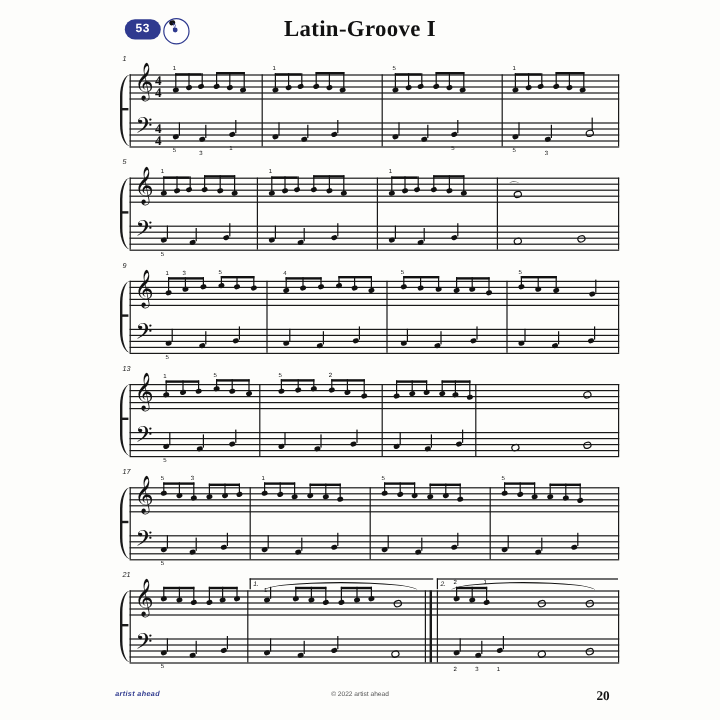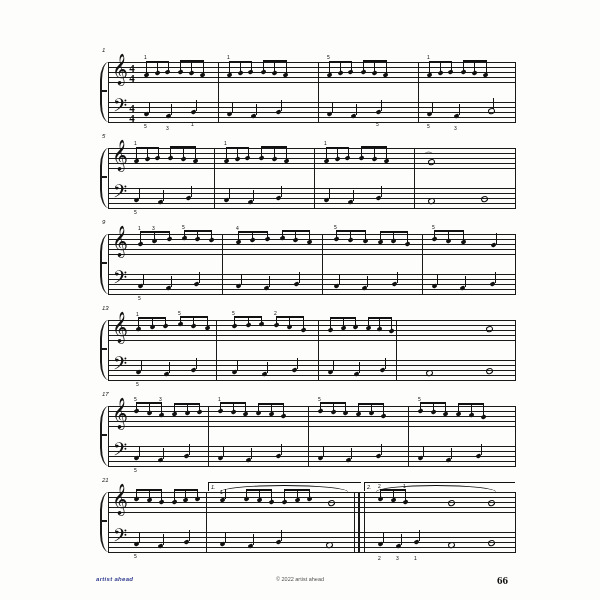--- a/index.html
+++ b/index.html
@@ -289,20 +289,29 @@
     font-size: 11px;
     font-weight: bold;
     color: #111;
   }
 </style>
 </head>
 <body>
 
 <div class="page">
 
+  <div class="header">
+    <div class="track-badge">53</div>
+    <div class="cd-icon">
+      <div class="disc"></div>
+      <div class="note">♪</div>
+      <div class="hole"></div>
+    </div>
+    <div class="title">Latin-Groove I</div>
+  </div>
 
   <div class="system" style="top:56px;">
     <div class="sysnum">1</div>
     <div class="staffgroup">
       <div class="brace"></div>
       <div class="sysbar-l"></div>
       <div class="staff staff-top">
         <div class="ln"></div>
           <div class="ln"></div>
           <div class="ln"></div>
@@ -1014,15 +1023,15 @@
       <div class="fing" style="left:300px; top:70px;">3</div>
       <div class="fing" style="left:318px; top:70px;">1</div>
 
       <div class="note hollow" style="left:352px; top:56px;"></div>
       <div class="note hollow" style="left:392px; top:54px;"></div>
     </div>
   </div>
 
   <div class="footer-logo">artist ahead</div>
   <div class="footer-copy">© 2022 artist ahead</div>
-  <div class="page-num">66</div>
+  <div class="page-num">20</div>
 
 </div>
 
 </body></html>

